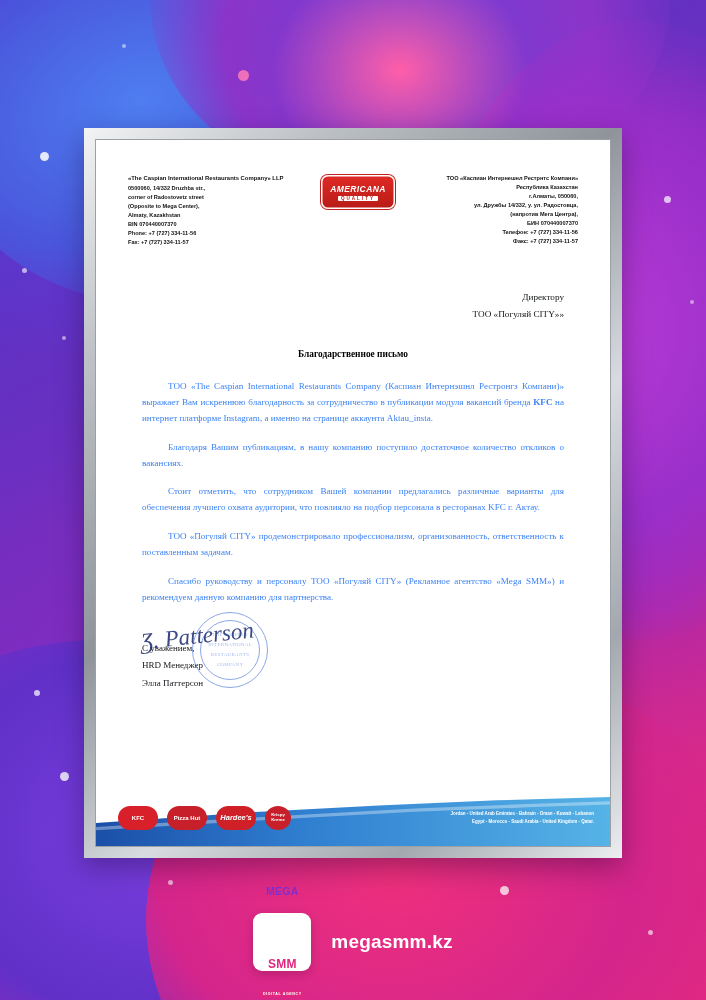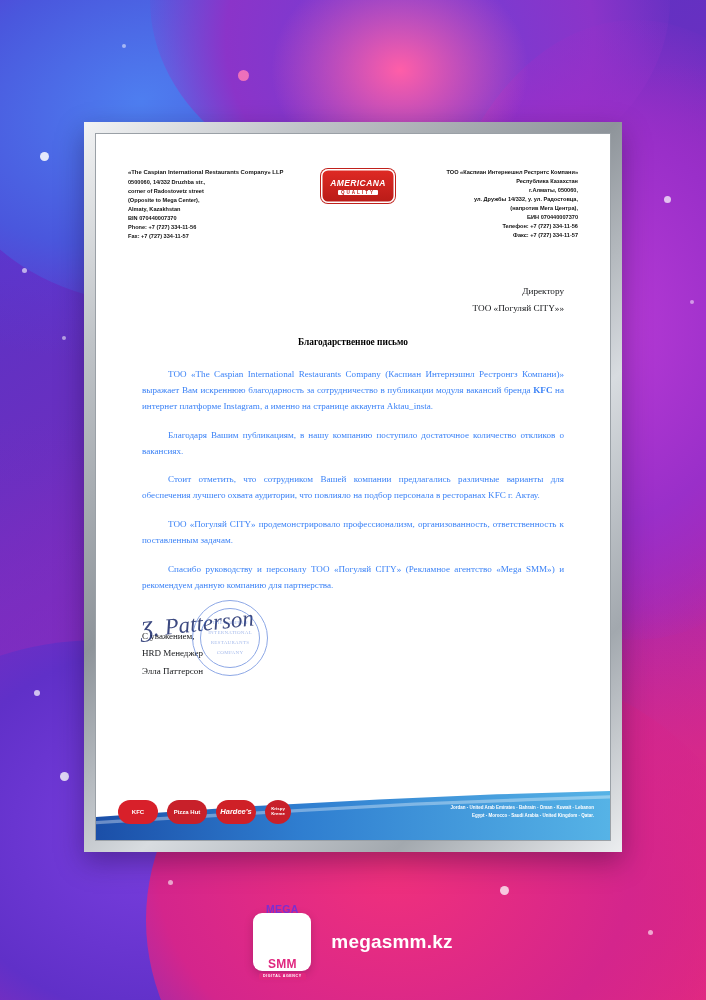--- a/index.html
+++ b/index.html
@@ -51,21 +51,21 @@
   }
   .swirl6 {
     position:absolute; left:270px; top:-40px; width:260px; height:220px;
     background: radial-gradient(ellipse at 50% 50%, #ff5ea8 0%, rgba(255,94,168,0) 70%);
     border-radius:50%;
   }
   .dot { position:absolute; border-radius:50%; background:#ffffff; opacity:.85; }
 
   
   #frame {
-    position:absolute; left:84px; top:122px; width:538px; height:730px;
+    position:absolute; left:84px; top:128px; width:538px; height:730px;
     background: linear-gradient(135deg,#f2f3f4 0%, #bfc3c7 18%, #8e949a 42%, #d8dce0 62%, #a2a8ae 82%, #eceef0 100%);
     padding:11px;
     box-shadow: 0 10px 26px rgba(20,0,40,.35);
   }
   #frame-inner {
     width:100%; height:100%;
     background:#fff;
     border:1px solid #9aa0a6;
     position:relative;
     overflow:hidden;
@@ -87,21 +87,21 @@
   .americana-logo .am-name { font-size:8.5px; font-weight:bold; letter-spacing:.4px; font-style:italic; }
   .americana-logo .am-sub { font-size:4.6px; letter-spacing:2px; margin-top:2px; background:#fff; color:#c0201b; padding:0 3px; border-radius:1px; font-weight:bold;}
 
   
   .addressee {
     margin-top:42px; padding-right:46px; text-align:right;
     font-family:"Liberation Serif", serif; font-size:9.2px; line-height:1.85; color:#15171a;
   }
 
   .doc-title {
-    margin-top:20px; text-align:center;
+    margin-top:26px; text-align:center;
     font-family:"Liberation Serif", serif; font-weight:bold; font-size:9.4px; color:#000;
   }
 
   .body-text { padding:0 46px; margin-top:20px; font-family:"Liberation Serif", serif; color:#3b82f6; }
   .body-text p {
     margin:0 0 13px 0; font-size:9.1px; line-height:1.75;
     text-align:justify; text-indent:26px;
   }
   .body-text p.spread { text-align:justify; }
   .body-text b { font-weight:bold; }
@@ -155,21 +155,21 @@
     color:#fff; font-size:4.5px; font-weight:bold; line-height:1.75;
   }
 
   
   #bottombar {
     position:absolute; left:0; right:0; bottom:0; height:116px;
     display:flex; align-items:center; justify-content:center; gap:20px;
   }
   .mega-logo {
     width:58px; height:58px; background:#fff; border-radius:9px;
-    display:flex; flex-direction:column; align-items:center; justify-content:center; gap:0;
+    display:flex; flex-direction:column; align-items:center; justify-content:center; gap:18px;
     box-shadow:0 3px 10px rgba(0,0,0,.18);
   }
   .mega-logo .m1 { font-size:10.5px; font-weight:bold; color:#7b2fd1; letter-spacing:.3px; line-height:1; }
   .mega-logo .m2 { font-size:12px; font-weight:bold; color:#e0277f; letter-spacing:.3px; line-height:1;margin-top:43px; }
   .mega-logo .m3 {
     margin-top:3px; font-size:3.6px; font-weight:bold; color:#fff; background:#e0277f;
     padding:1.5px 4px; border-radius:2px; letter-spacing:.6px;
   }
   .site-url { color:#ffffff; font-size:19px; font-weight:bold; letter-spacing:.2px; }
 </style>

